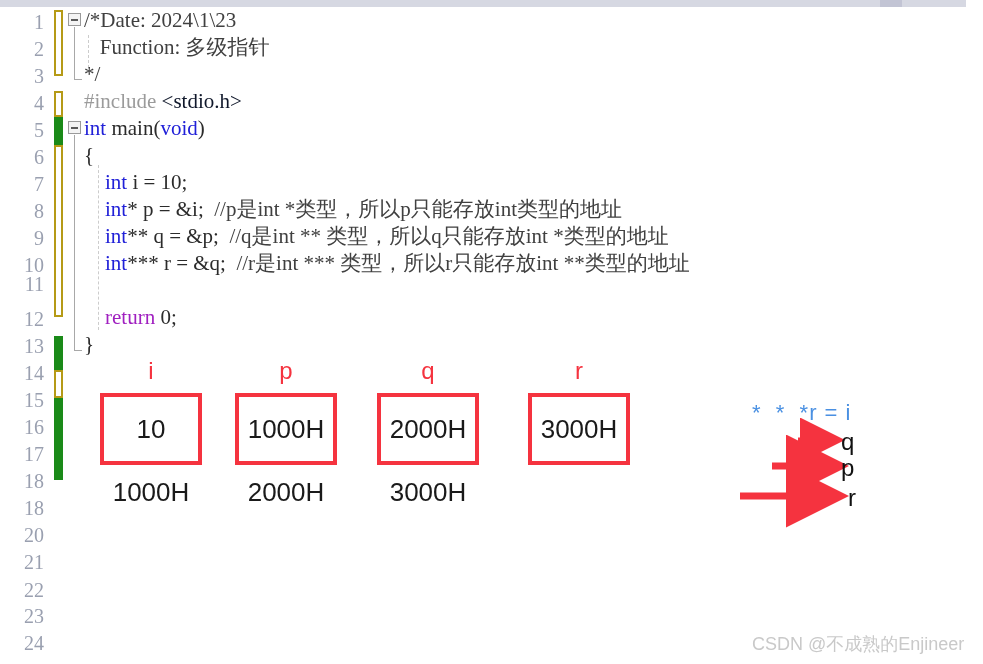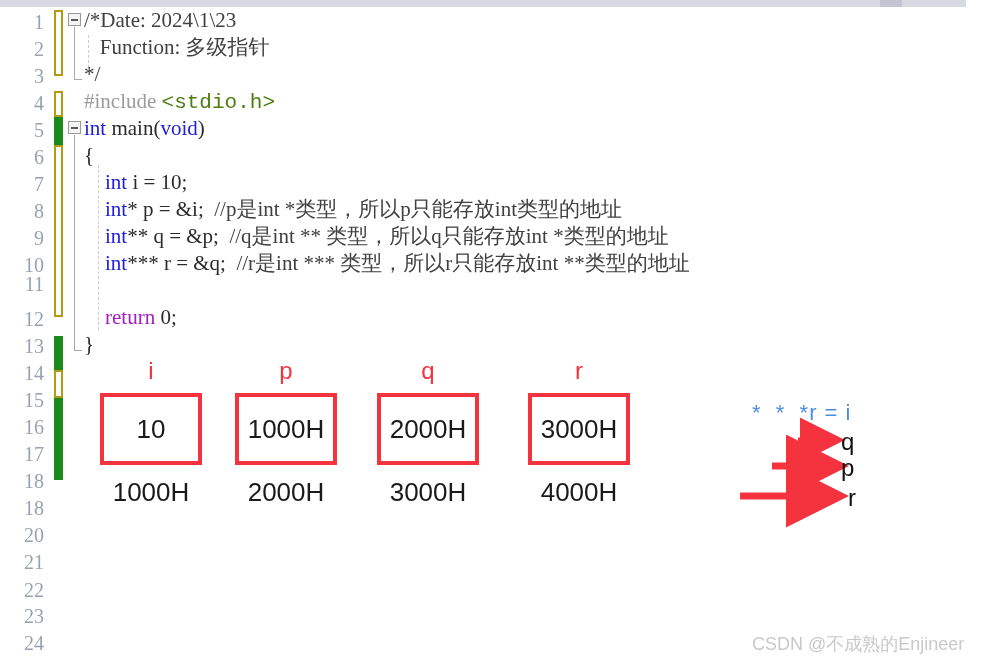--- a/index.html
+++ b/index.html
@@ -109,21 +109,21 @@
     white-space: pre;
   }
   .codeline {
     height: 27px;
     white-space: pre;
   }
   .t-comment   { color: #404040; }
   .t-keyword   { color: #2020d8; }
   .t-return    { color: #a020c0; }
   .t-pre       { color: #9b9b9b; }
-  .t-header    { color: #4d7c0f; font-family: Liberation Mono, monospace; }
+  .t-header    { color: #0f172a; }
   .t-plain     { color: #2b2b2b; }
 
   
   #diagram {
     position: absolute;
     left: 0; top: 0;
     width: 983px; height: 664px;
     pointer-events: none;
   }
   .memcell {
@@ -245,21 +245,20 @@
     <div class="memcell" style="left: 100px; top: 393px;">10</div>
     <div class="memaddr" style="left: 95px; top: 477px;">1000H</div>
     <div class="memlabel" style="left: 235px; top: 357px;">p</div>
     <div class="memcell" style="left: 235px; top: 393px;">1000H</div>
     <div class="memaddr" style="left: 230px; top: 477px;">2000H</div>
     <div class="memlabel" style="left: 377px; top: 357px;">q</div>
     <div class="memcell" style="left: 377px; top: 393px;">2000H</div>
     <div class="memaddr" style="left: 372px; top: 477px;">3000H</div>
     <div class="memlabel" style="left: 528px; top: 357px;">r</div>
     <div class="memcell" style="left: 528px; top: 393px;">3000H</div>
-    <div class="memaddr" style="left: 523px; top: 477px;">4000H</div>
   </div>
 
 <div id="deref-expr">*  *  *r = i</div>
 
 <svg id="arrow-svg" width="983" height="664" style="position:absolute;left:0;top:0;pointer-events:none;">
   <defs>
     <marker id="ah" markerWidth="9" markerHeight="9" refX="7" refY="4.5" orient="auto">
       <path d="M0,0 L9,4.5 L0,9 Z" fill="#f5333f"></path>
     </marker>
   </defs>

